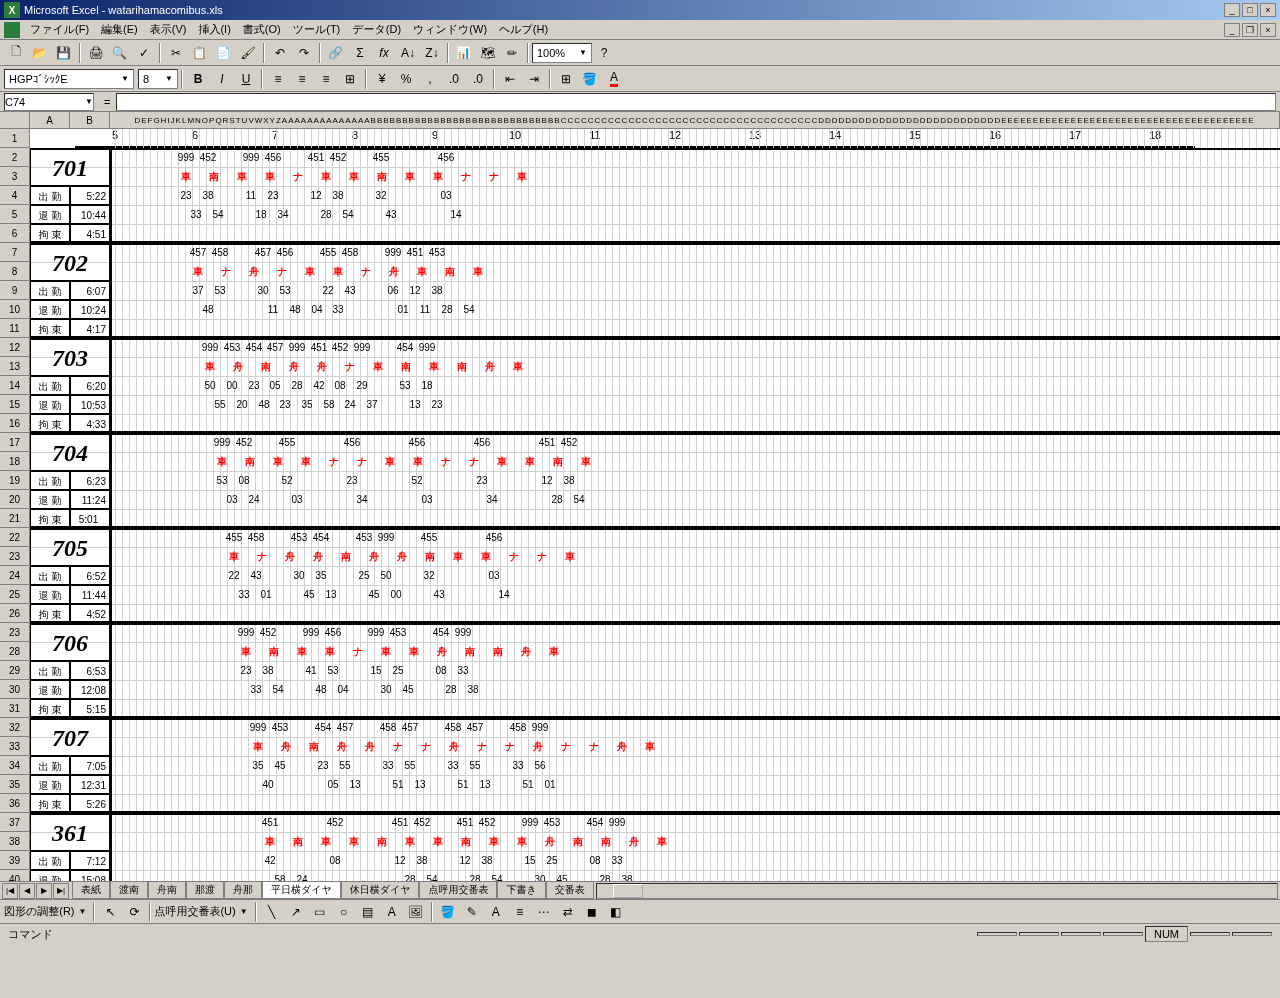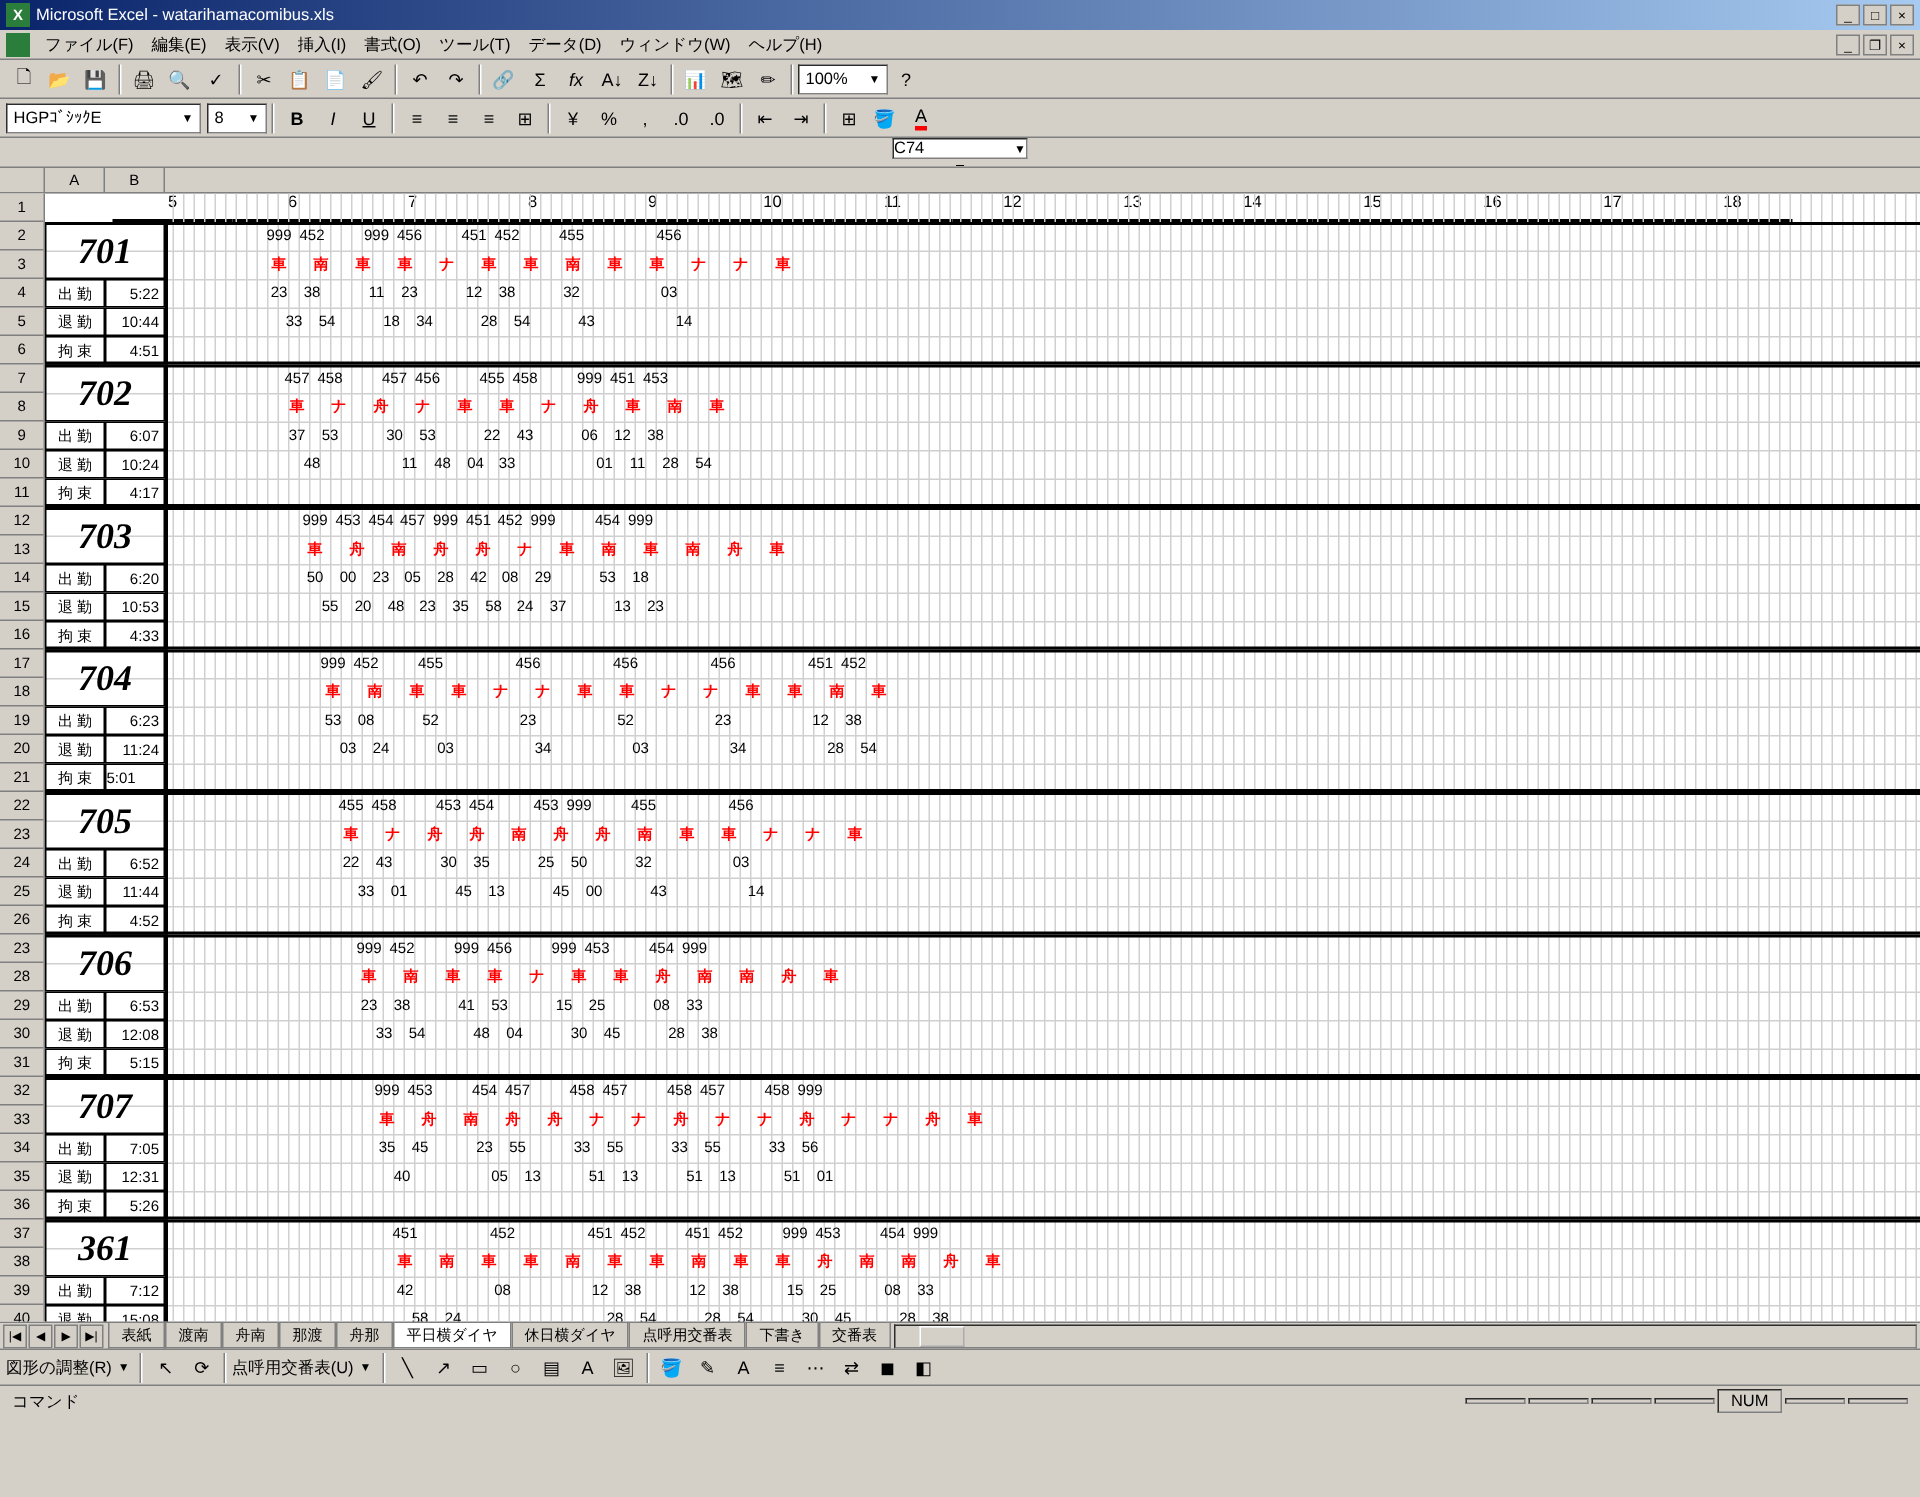--- a/index.html
+++ b/index.html
@@ -9,21 +9,21 @@
 .titlebar .spacer { flex: 1; }
 .winbtn { width: 16px; height: 14px; background: #d4d0c8; border: 1px solid #808080; margin-left: 2px; font-size: 9px; display: flex; align-items: center; justify-content: center; color: black; }
 .menubar { background: #d4d0c8; height: 20px; display: flex; align-items: center; font-size: 11px; padding: 0 4px; border-bottom: 1px solid #808080; }
 .menubar .micon { width: 16px; height: 16px; background: #2a7d3a; margin-right: 4px; }
 .menuitem { padding: 2px 6px; cursor: default; }
 .toolbar { background: #d4d0c8; height: 26px; display: flex; align-items: center; padding: 0 4px; border-bottom: 1px solid #808080; }
 .tbtn { width: 22px; height: 22px; margin: 0 1px; display: flex; align-items: center; justify-content: center; font-size: 12px; border: 1px solid transparent; }
 .tsep { width: 2px; height: 20px; border-left: 1px solid #808080; border-right: 1px solid #fff; margin: 0 3px; }
 .fontbox { height: 20px; background: white; border: 1px inset #808080; font-size: 11px; padding: 1px 4px; display: flex; align-items: center; }
 .fontbox .dd { margin-left: auto; font-size: 8px; }
-.cellref { background: #d4d0c8; height: 20px; display: flex; align-items: center; border-bottom: 1px solid #808080; flex-direction: column; }
+.cellref { background: #d4d0c8; height: 20px; display: flex; align-items: center; border-bottom: 1px solid #808080; }
 .namebox { width: 90px; height: 18px; background: white; border: 1px inset #808080; margin: 0 4px; font-size: 11px; text-align: center; display: flex; align-items: center; justify-content: center; }
 .fxbar { flex: 1; height: 18px; background: white; border: 1px inset #808080; margin-right: 4px; }
 .grid-area { position: relative; background: white; height: 770px; overflow: hidden; border-bottom: 1px solid #808080; }
 .colhdr { position: absolute; top: 0; left: 0; right: 0; height: 17px; background: #d4d0c8; display: flex; border-bottom: 1px solid #808080; }
 .colhdr .corner { width: 30px; border-right: 1px solid #808080; background: #d4d0c8; }
 .colhdr .ch { border-right: 1px solid #808080; font-size: 10px; text-align: center; line-height: 17px; background: #d4d0c8; }
 .rowhdr { position: absolute; left: 0; top: 17px; bottom: 0; width: 30px; background: #d4d0c8; border-right: 1px solid #808080; }
 .rowhdr .rh { height: 19px; border-bottom: 1px solid #808080; font-size: 10px; text-align: center; line-height: 19px; }
 .sheet { position: absolute; left: 30px; top: 17px; right: 0; bottom: 0; }
 .hourhdr { position: absolute; top: 0; height: 19px; font-size: 11px; text-align: center; border-bottom: 2px solid #000; }
@@ -156,20 +156,21 @@
     </div>
   <span style="padding:0 6px;font-size:11px">=</span>
   <div class="fxbar"></div>
 </div>
 
 <div class="grid-area">
   <div class="colhdr">
     <div class="corner"></div>
     <div class="ch" style="width:40px">A</div>
     <div class="ch" style="width:40px">B</div>
+    <div class="ch" style="flex:1;letter-spacing:1px;overflow:hidden;font-size:8px;line-height:17px">DEFGHIJKLMNOPQRSTUVWXYZAAAAAAAAAAAAAABBBBBBBBBBBBBBBBBBBBBBBBBBBBBBCCCCCCCCCCCCCCCCCCCCCCCCCCCCCCCCCCCCCCDDDDDDDDDDDDDDDDDDDDDDDDDDDEEEEEEEEEEEEEEEEEEEEEEEEEEEEEEEEEEEEEEEE</div>
   </div>
   <div class="rowhdr" id="rowhdr">
       <div class="rh">1</div>
       <div class="rh">2</div>
       <div class="rh">3</div>
       <div class="rh">4</div>
       <div class="rh">5</div>
       <div class="rh">6</div>
       <div class="rh">7</div>
       <div class="rh">8</div>
@@ -570,21 +571,21 @@
       <div class="cell" style="left: 309px; top: 266px; width: 22px; height: 19px; line-height: 19px;">24</div>
       <div class="cell" style="left: 331px; top: 266px; width: 22px; height: 19px; line-height: 19px;">37</div>
       <div class="cell" style="left: 374px; top: 266px; width: 22px; height: 19px; line-height: 19px;">13</div>
       <div class="cell" style="left: 396px; top: 266px; width: 22px; height: 19px; line-height: 19px;">23</div>
       <div class="bnum" style="left: 0px; top: 304px; width: 80px; height: 38px; line-height: 38px; border: 1px solid rgb(0, 0, 0);">704</div>
       <div class="lbl" style="position: absolute; left: 0px; top: 342px; width: 40px; height: 19px; line-height: 19px;">出 勤</div>
       <div class="lbl" style="position: absolute; left: 40px; top: 342px; width: 40px; height: 19px; line-height: 19px; text-align: right; padding-right: 3px;">6:23</div>
       <div class="lbl" style="position: absolute; left: 0px; top: 361px; width: 40px; height: 19px; line-height: 19px;">退 勤</div>
       <div class="lbl" style="position: absolute; left: 40px; top: 361px; width: 40px; height: 19px; line-height: 19px; text-align: right; padding-right: 3px;">11:24</div>
       <div class="lbl" style="position: absolute; left: 0px; top: 380px; width: 40px; height: 19px; line-height: 19px;">拘 束</div>
-      <div class="lbl" style="position: absolute; left: 40px; top: 380px; width: 40px; height: 19px; line-height: 19px; text-align: left; padding-right: 3px;">5:01</div>
+      <div class="lbl" style="position: absolute; left: 40px; top: 380px; width: 40px; height: 19px; line-height: 19px; text-align: center; padding-right: 3px;">5:01</div>
       <div style="position: absolute; left: 0px; top: 304px; right: 0px; height: 95px; border-top: 2px solid rgb(0, 0, 0); border-bottom: 2px solid rgb(0, 0, 0); pointer-events: none;"></div>
       <div style="position: absolute; left: 80px; top: 304px; width: 2px; height: 95px; background: rgb(0, 0, 0);"></div>
       <div class="cell" style="left: 181px; top: 304px; width: 22px; height: 19px; line-height: 19px;">999</div>
       <div class="cell" style="left: 203px; top: 304px; width: 22px; height: 19px; line-height: 19px;">452</div>
       <div class="cell" style="left: 246px; top: 304px; width: 22px; height: 19px; line-height: 19px;">455</div>
       <div class="cell" style="left: 311px; top: 304px; width: 22px; height: 19px; line-height: 19px;">456</div>
       <div class="cell" style="left: 376px; top: 304px; width: 22px; height: 19px; line-height: 19px;">456</div>
       <div class="cell" style="left: 441px; top: 304px; width: 22px; height: 19px; line-height: 19px;">456</div>
       <div class="cell" style="left: 506px; top: 304px; width: 22px; height: 19px; line-height: 19px;">451</div>
       <div class="cell" style="left: 528px; top: 304px; width: 22px; height: 19px; line-height: 19px;">452</div>

